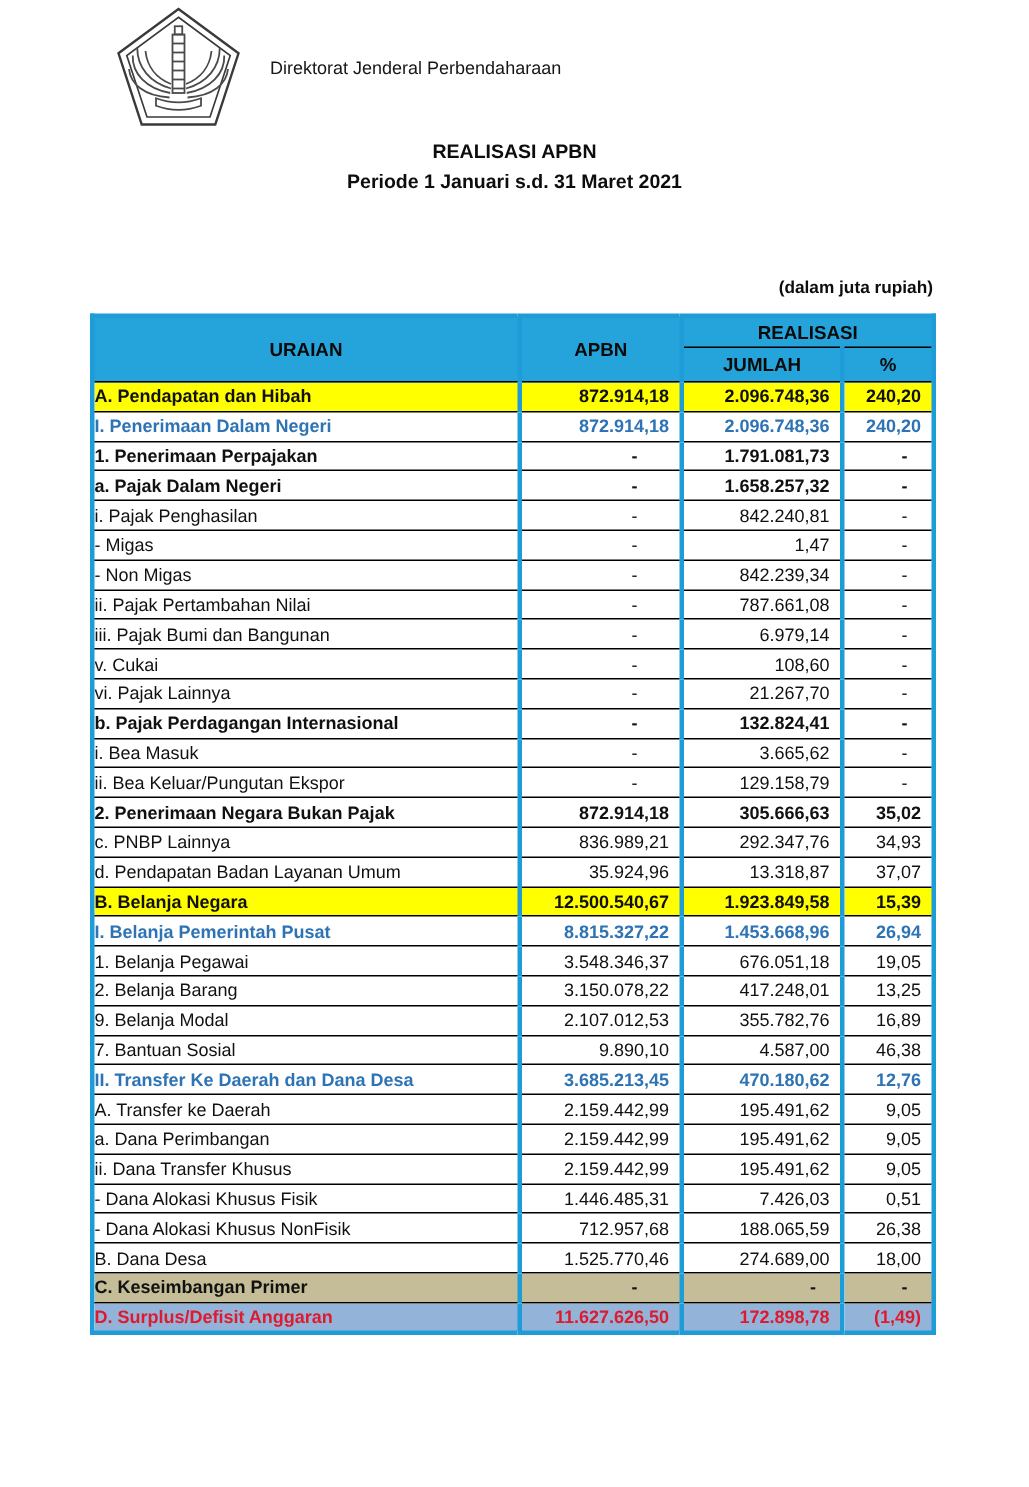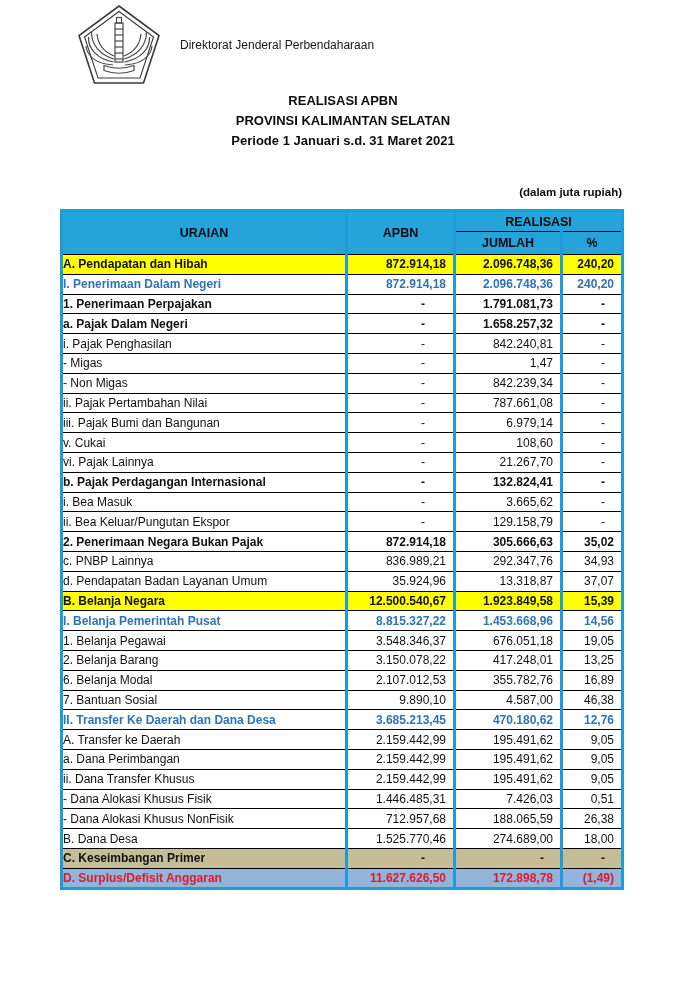--- a/index.html
+++ b/index.html
@@ -109,21 +109,20 @@
     </g>
   </svg>
 </div>
 
 <div class="letterhead-text">
   <p class="letterhead-line1">Direktorat Jenderal Perbendaharaan</p>
 </div>
 
 <div class="title-block">
   <div>REALISASI APBN</div>
-  <div>PROVINSI KALIMANTAN SELATAN</div>
   <div>Periode 1 Januari s.d. 31 Maret 2021</div>
 </div>
 
 <div class="unit-note">(dalam juta rupiah)</div>
 
 <table class="apbn-table">
   <colgroup>
       <col class="c1">
       <col class="c2">
       <col class="c3">
@@ -246,36 +245,36 @@
       <tr class="row-yellow">
         <td class="c-label ind0">B. Belanja Negara</td>
         <td class="c-num">12.500.540,67</td>
         <td class="c-num">1.923.849,58</td>
         <td class="c-num">15,39</td>
       </tr>
       <tr class="row-blue">
         <td class="c-label ind1">I. Belanja Pemerintah Pusat</td>
         <td class="c-num">8.815.327,22</td>
         <td class="c-num">1.453.668,96</td>
-        <td class="c-num">14,56</td>
+        <td class="c-num">26,94</td>
       </tr>
       <tr class="row-plain">
         <td class="c-label ind2">1. Belanja Pegawai</td>
         <td class="c-num">3.548.346,37</td>
         <td class="c-num">676.051,18</td>
         <td class="c-num">19,05</td>
       </tr>
       <tr class="row-plain">
         <td class="c-label ind2">2. Belanja Barang</td>
         <td class="c-num">3.150.078,22</td>
         <td class="c-num">417.248,01</td>
         <td class="c-num">13,25</td>
       </tr>
       <tr class="row-plain">
-        <td class="c-label ind2">6. Belanja Modal</td>
+        <td class="c-label ind2">9. Belanja Modal</td>
         <td class="c-num">2.107.012,53</td>
         <td class="c-num">355.782,76</td>
         <td class="c-num">16,89</td>
       </tr>
       <tr class="row-plain">
         <td class="c-label ind2">7. Bantuan Sosial</td>
         <td class="c-num">9.890,10</td>
         <td class="c-num">4.587,00</td>
         <td class="c-num">46,38</td>
       </tr>

